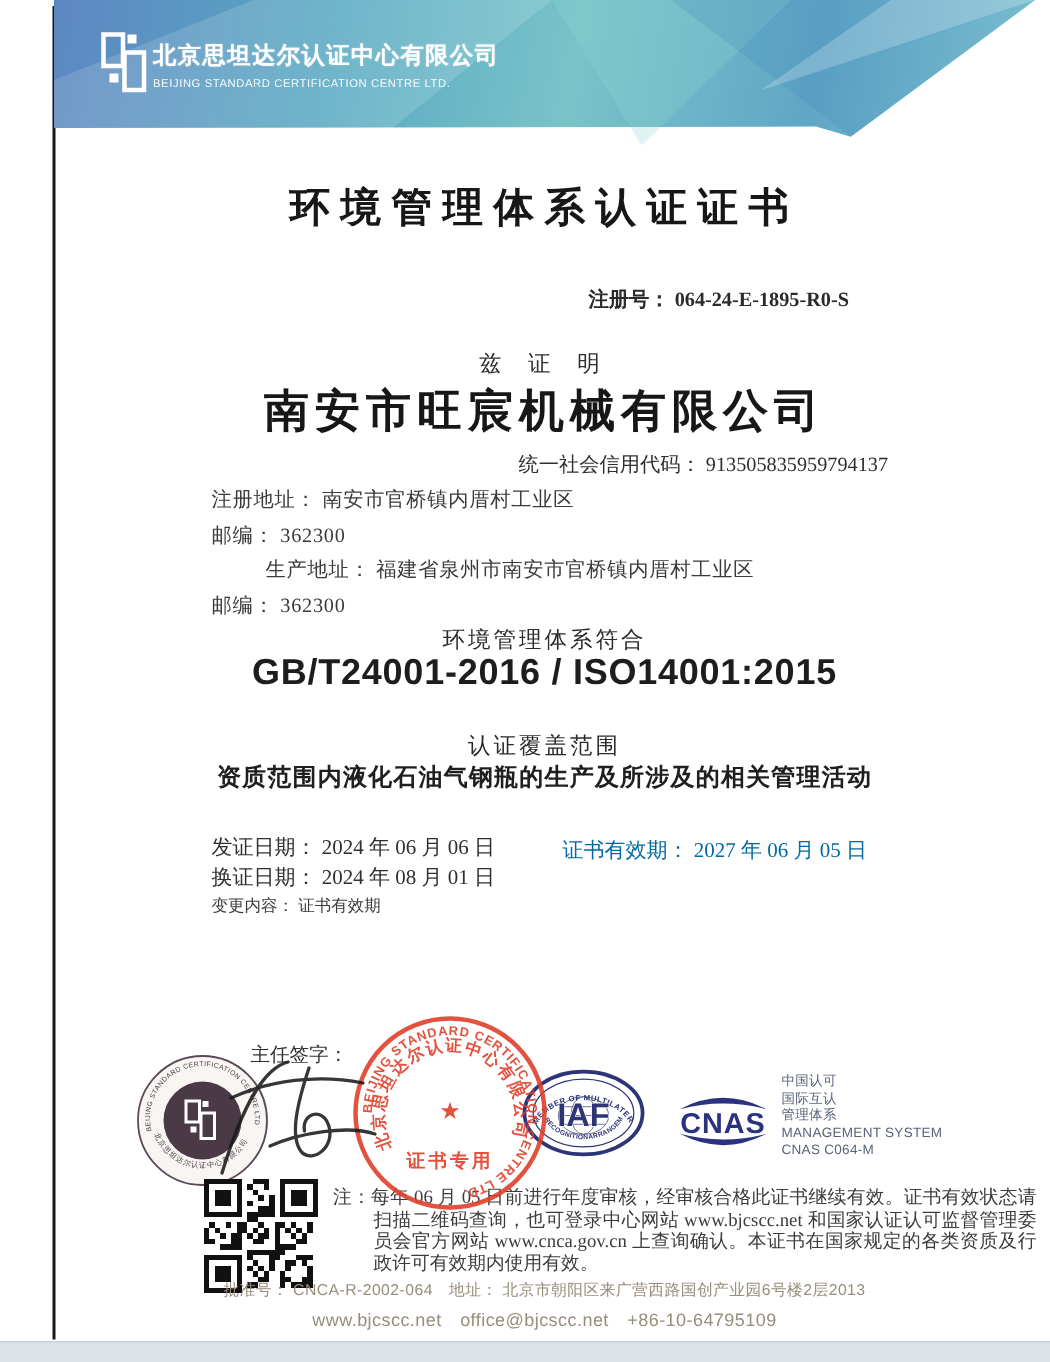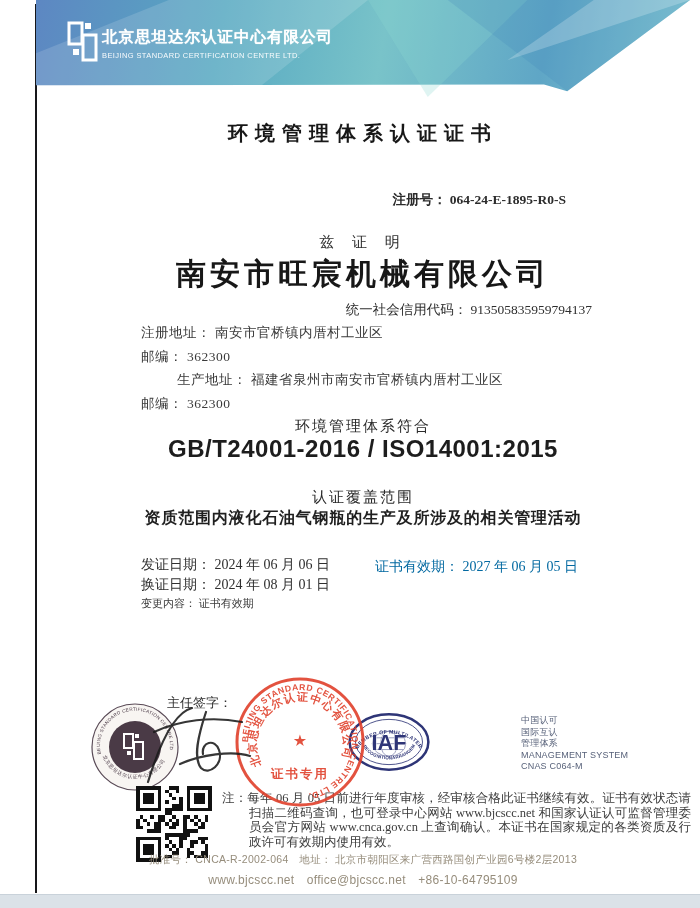--- a/index.html
+++ b/index.html
@@ -18,21 +18,21 @@
   .f3{background:rgba(140,215,210,.28);clip-path:polygon(50% 0,74% 0,59% 100%);}
   .f4{background:rgba(60,130,185,.20);clip-path:polygon(62% 0,98.5% 0,80% 94%);}
   .f5{background:rgba(255,255,255,.22);clip-path:polygon(84% 0,98.5% 0,71% 62%);}
   .banner-logo{position:absolute;left:30px;top:20px;}
   .banner-text{position:absolute;left:66px;top:27px;color:#fff;font-family:"Liberation Sans",sans-serif;}
   .banner-cn{font-size:15.5px;font-weight:bold;letter-spacing:1px;text-shadow:0 0 1px rgba(255,255,255,.6);}
   .banner-en{font-size:7.5px;letter-spacing:.4px;margin-top:3px;opacity:.95;}
 
   
   .centered{left:36px;width:654px;text-align:center;}
-  .title{top:120px;font-size:20px;font-weight:bold;letter-spacing:7px;color:#171717;}
+  .title{top:120px;font-size:27px;font-weight:bold;letter-spacing:7px;color:#171717;}
   .regno{top:191px;left:36px;width:530px;text-align:right;font-size:13.5px;font-weight:bold;color:#2b2b2b;}
   .certify{top:233px;font-size:15px;letter-spacing:7px;color:#2e2e2e;}
   .company{top:254px;font-size:30px;font-weight:bold;letter-spacing:4px;color:#171717;}
   .credit{top:301px;left:36px;width:556px;text-align:right;font-size:13.5px;color:#2e2e2e;}
   .addr{left:141px;font-size:13.5px;color:#3a3a3a;letter-spacing:.5px;}
   .a1{top:324px;} .a2{top:348px;} .a3{top:371px;margin-left:36px;} .a4{top:395px;}
   .conform{top:417px;font-size:15px;letter-spacing:2px;color:#2b2b2b;}
   .standard{top:435px;font-size:24px;font-weight:bold;font-family:"Liberation Sans",sans-serif;
             letter-spacing:.5px;color:#1d1d1d;}
   .scope-label{top:488px;font-size:15px;letter-spacing:2px;color:#2b2b2b;}
@@ -180,20 +180,27 @@
       <text font-family="Liberation Sans,sans-serif" font-size="6.2" font-weight="bold" fill="#2e3577" letter-spacing=".4">
         <textPath href="#iafTop">MEMBER OF MULTILATERAL</textPath>
       </text>
       <text font-family="Liberation Sans,sans-serif" font-size="5.4" font-weight="bold" fill="#2e3577" letter-spacing=".2">
         <textPath href="#iafBot">RECOGNITIONARRANGEMENT</textPath>
       </text>
       <text x="50" y="47" text-anchor="middle" font-family="Liberation Sans,sans-serif" font-size="26" font-weight="bold" fill="#2e3577" stroke="#ffffff" stroke-width=".8" paint-order="stroke">IAF</text>
     </svg>
   </div>
 
+  <div class="abs cnas-logo">
+    <svg width="70" height="48" viewBox="0 0 100 70">
+      <path d="M 8,24 Q 50,2 92,24 Q 50,13 8,24 Z" fill="#2b3280"></path>
+      <path d="M 8,48 Q 50,70 92,48 Q 50,59 8,48 Z" fill="#2b3280"></path>
+      <text x="50" y="47" text-anchor="middle" font-family="Liberation Sans,sans-serif" font-size="28" font-weight="bold" fill="#2b3280" letter-spacing="1">CNAS</text>
+    </svg>
+  </div>
   <div class="abs cnas-text">
     <div>中国认可</div>
     <div>国际互认</div>
     <div>管理体系</div>
     <div>MANAGEMENT SYSTEM</div>
     <div>CNAS C064-M</div>
   </div>
 
   <div class="abs qr">
     <svg id="qr-svg" width="76" height="76" viewBox="0 0 21 21" shape-rendering="crispEdges">

